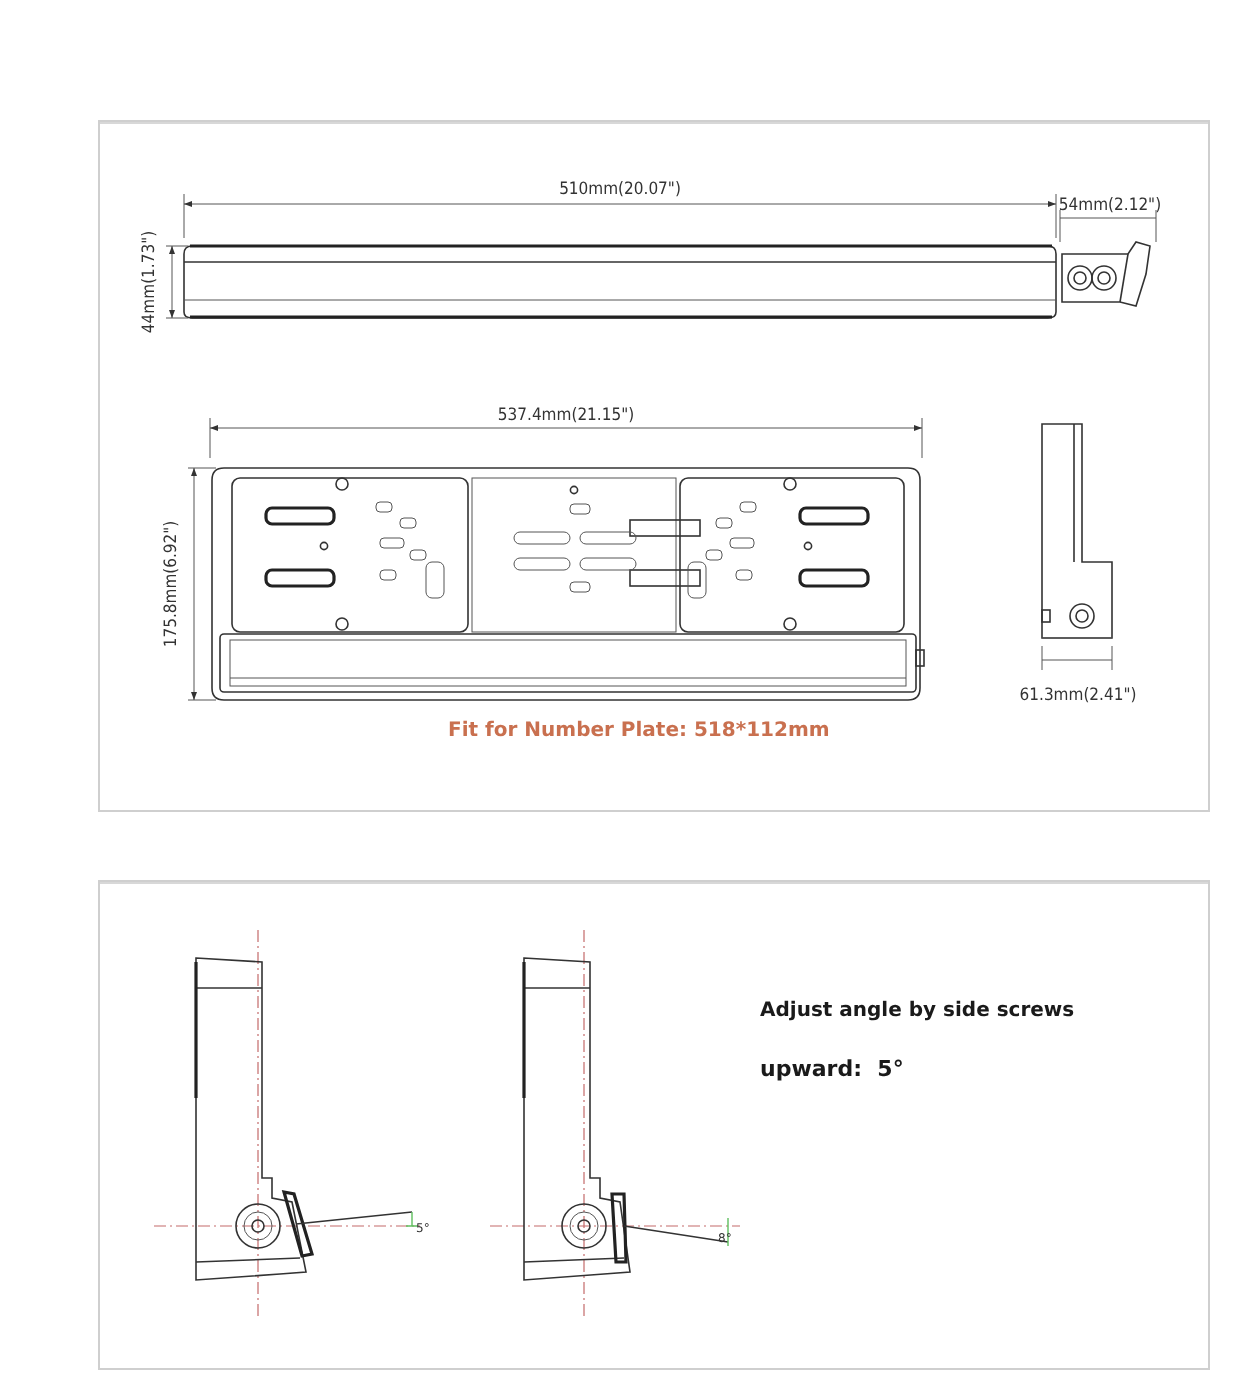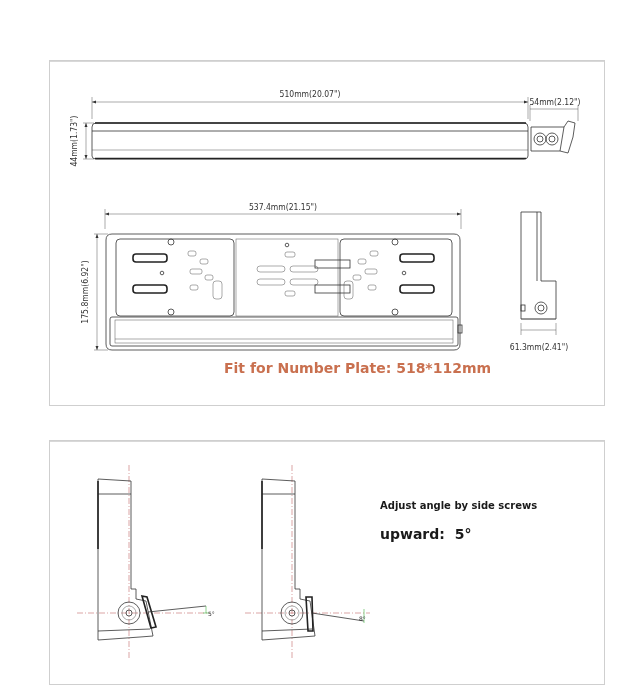--- a/index.html
+++ b/index.html
@@ -2,24 +2,24 @@
 <html><head>
 <meta charset="utf-8">
 <style>
   html,body{margin:0;padding:0;background:#ffffff;}
   body{width:621px;height:699px;position:relative;overflow:hidden;font-family:"DejaVu Sans",sans-serif;}
   .panel{position:absolute;background:#fff;border:1px solid #cfcfcf;box-shadow:inset 0 1px 0 #d8d8d8;}
   #panel-dims{left:49px;top:60px;width:554px;height:344px;}
   #panel-angle{left:49px;top:440px;width:554px;height:243px;}
   svg{position:absolute;left:0;top:0;overflow:visible;}
   .dimtxt{font-family:"DejaVu Sans Condensed","DejaVu Sans",sans-serif;font-size:8.5px;fill:#333;}
-  .note{position:absolute;font-family:"DejaVu Sans",sans-serif;font-size:14px;color:#c9704f;font-weight:bold;white-space:nowrap;padding-left:16px;}
+  .note{position:absolute;font-family:"DejaVu Sans",sans-serif;font-size:10px;color:#c9704f;font-weight:bold;white-space:nowrap;padding-left:16px;}
   .adjust{position:absolute;font-family:"DejaVu Sans",sans-serif;color:#1a1a1a;font-weight:bold;white-space:nowrap;}
   .adjust .title{font-size:10px;display:block;margin-bottom:16px;}
-  .adjust .line{font-size:14px;display:block;line-height:15px;margin-top:10px;}
+  .adjust .line{font-size:11px;display:block;line-height:15px;margin-top:10px;}
   .ln{stroke:#333;fill:none;stroke-width:0.8;}
   .thin{stroke:#555;fill:none;stroke-width:0.5;}
   .thick{stroke:#222;fill:none;stroke-width:1.6;}
   .center{stroke:#c46a6a;stroke-width:0.6;stroke-dasharray:6 2 1 2;fill:none;}
   .green{stroke:#5fbf5f;stroke-width:0.7;fill:none;}
 </style>
 </head>
 <body>
 
 <div class="panel" id="panel-dims">

